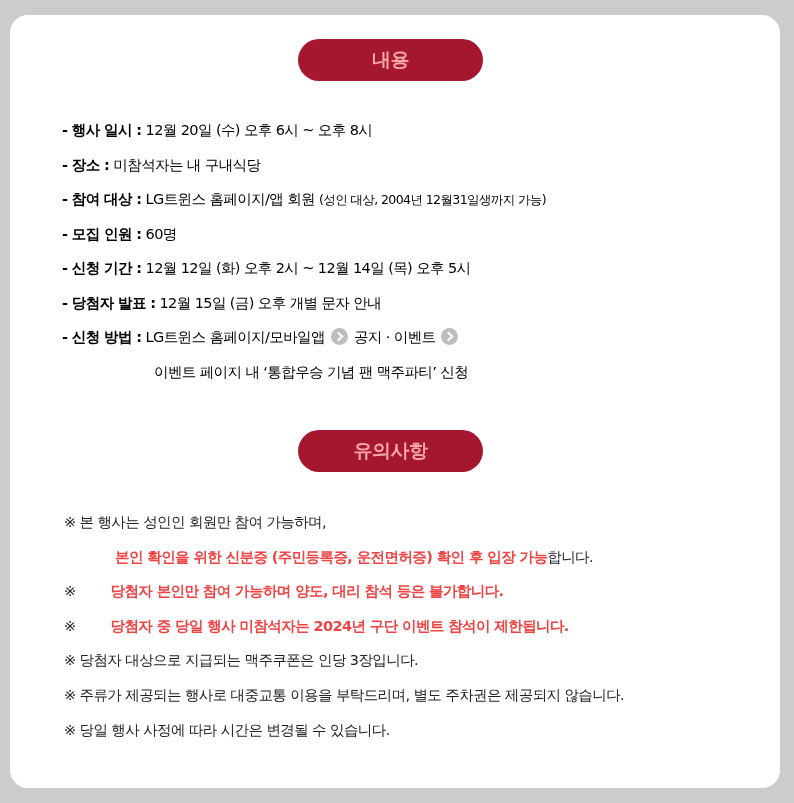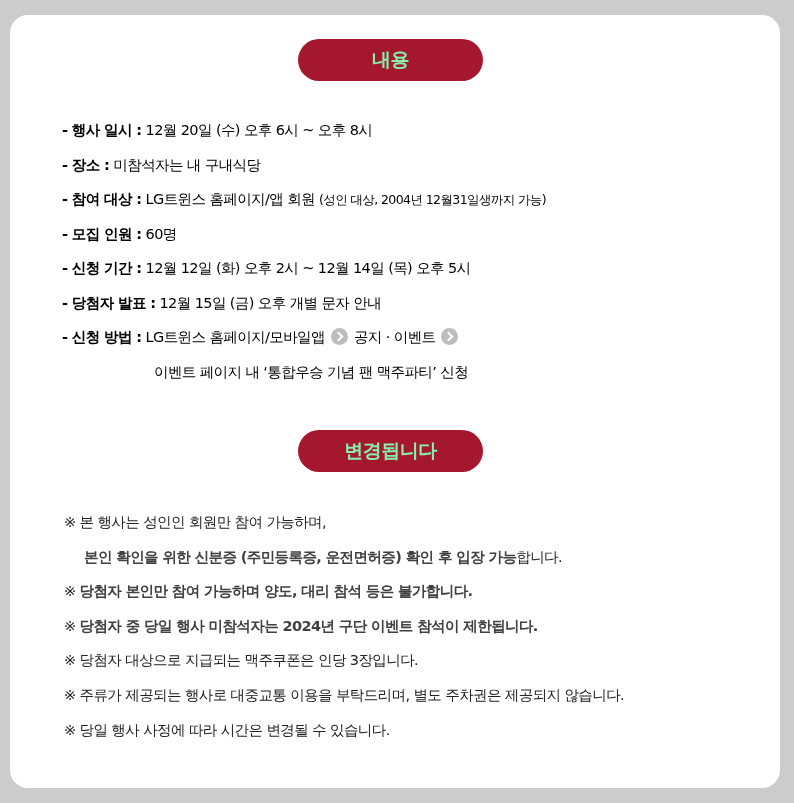--- a/index.html
+++ b/index.html
@@ -16,21 +16,21 @@
     width: 770px; height: 773px;
     background: #ffffff;
     border-radius: 18px;
   }
   .pill {
     position: absolute;
     left: 198px;
     width: 123px; height: 42px;
     background: #a5172e;
     border-radius: 21px;
-    color: #86efac;
+    color: #fca5a5;
     font-weight: bold;
     font-size: 19px;
     display: flex; align-items: center; justify-content: center;
     letter-spacing: -0.5px;
   }
   .pill { left: 288px; width: 185px; }
   .pill-1 { top: 24px; }
   .pill-2 { top: 415px; }
   .info-list { position: absolute; left: 52px; top: 98px; }
   .info-row {
@@ -53,21 +53,21 @@
     border-right: 2px solid #fff; border-top: 2px solid #fff;
     transform: rotate(45deg);
   }
   .notes { position: absolute; left: 54px; top: 490px; }
   .note {
     height: 34.6px; line-height: 34.6px;
     font-size: 14.5px; color: #222;
     white-space: nowrap; letter-spacing: -0.6px;
   }
   .note.cont { padding-left: 20px; }
-  .red { color: #404040; font-weight: bold; }
+  .red { color: #ef4444; font-weight: bold; margin-left: 31px; }
 </style>
 </head>
 <body>
 
 <div class="card">
 
   <div class="pill pill-1">내용</div>
 
   <div class="info-list">
     <div class="info-row">
@@ -89,21 +89,21 @@
       <span class="lbl">- 당첨자 발표 :</span><span> 12월 15일 (금) 오후 개별 문자 안내</span>
     </div>
     <div class="info-row">
       <span class="lbl">- 신청 방법 :</span><span> LG트윈스 홈페이지/모바일앱</span>
       <span class="arrow"></span><span> 공지 · 이벤트</span>
       <span class="arrow"></span>
     </div>
     <div class="info-row cont">이벤트 페이지 내 ‘통합우승 기념 팬 맥주파티’ 신청</div>
   </div>
 
-  <div class="pill pill-2">변경됩니다</div>
+  <div class="pill pill-2">유의사항</div>
 
   <div class="notes">
     <div class="note">
       <span>※ </span><span>본 행사는 성인인 회원만 참여 가능하며,</span>
     </div>
     <div class="note cont">
       <span class="red">본인 확인을 위한 신분증 (주민등록증, 운전면허증) 확인 후 입장 가능</span><span>합니다.</span>
     </div>
     <div class="note">
       <span>※ </span><span class="red">당첨자 본인만 참여 가능하며 양도, 대리 참석 등은 불가합니다.</span>

